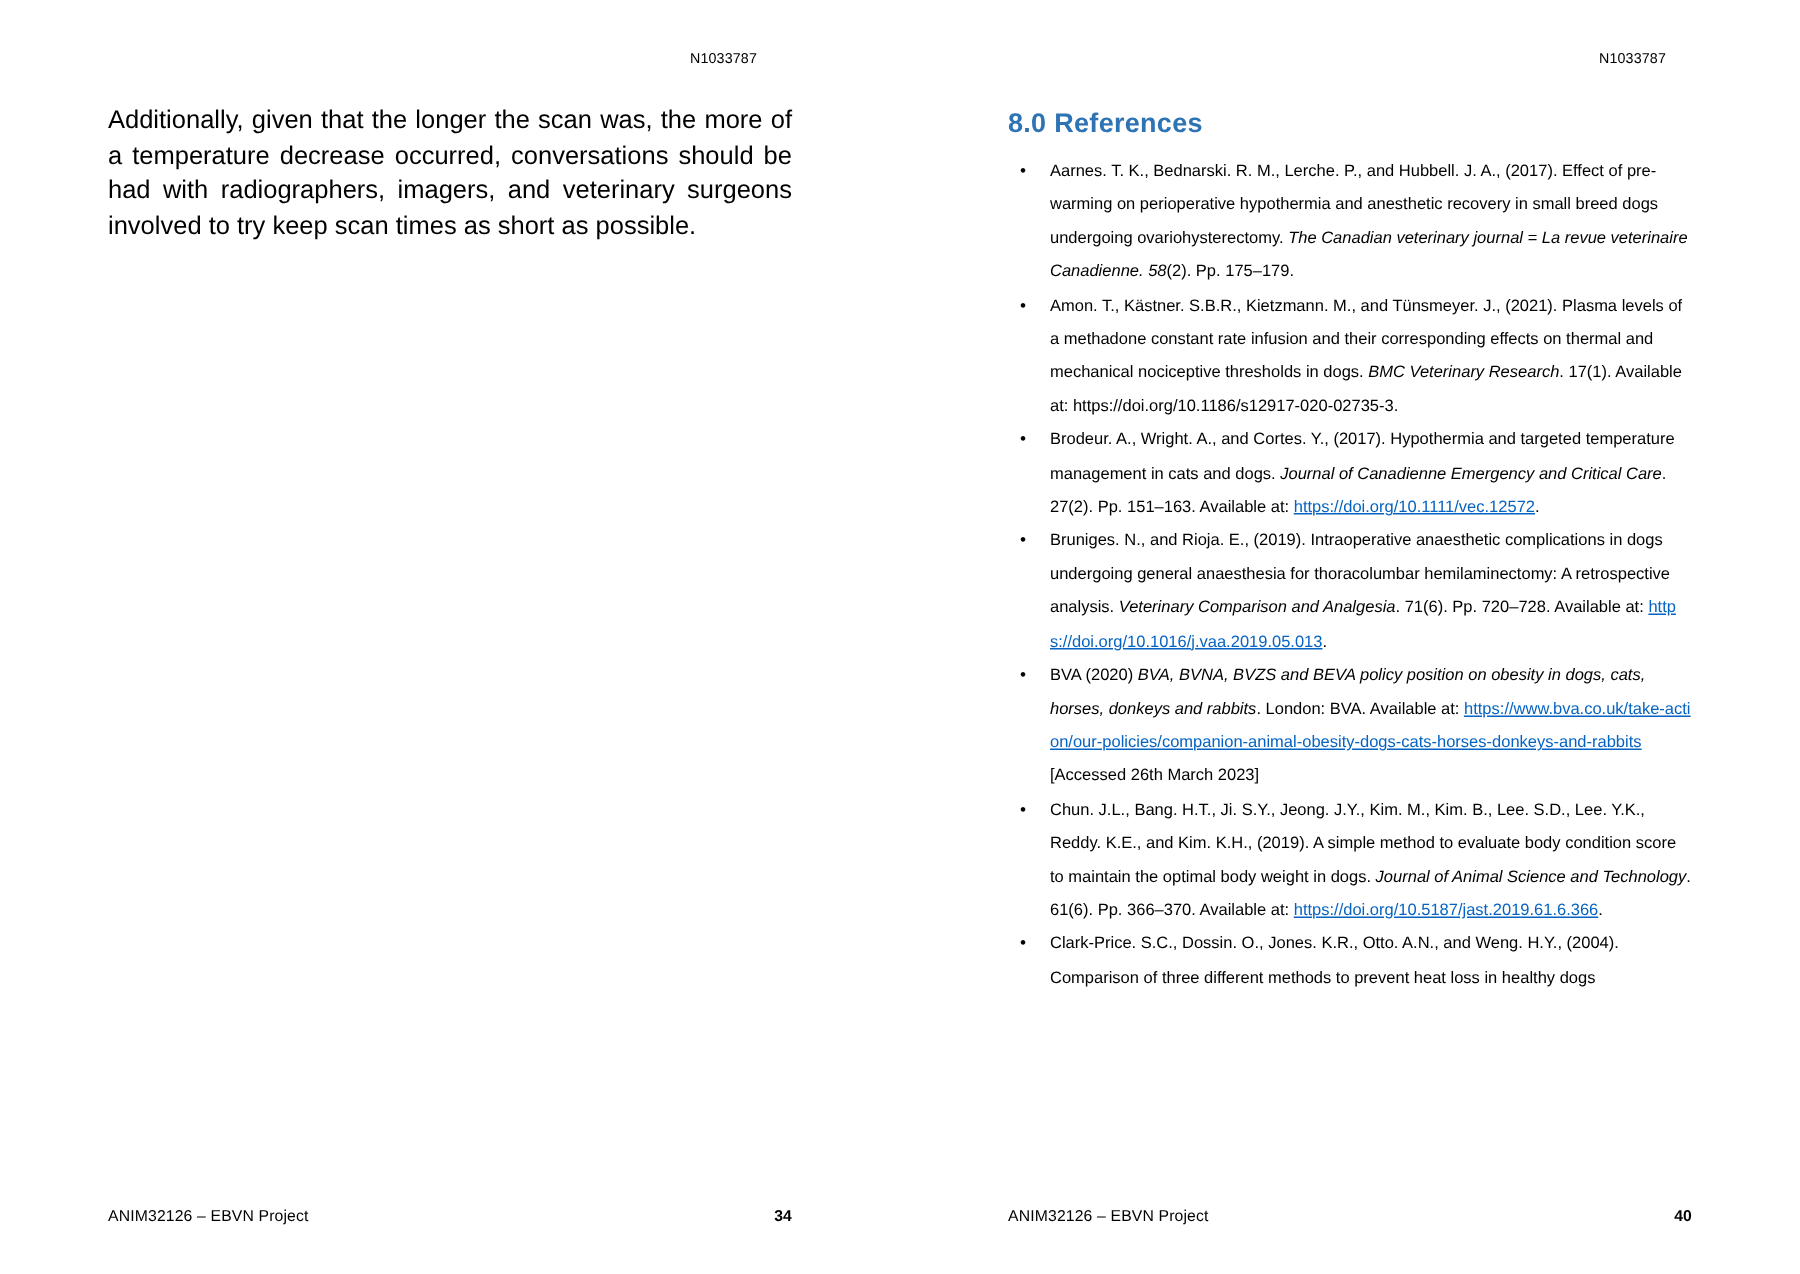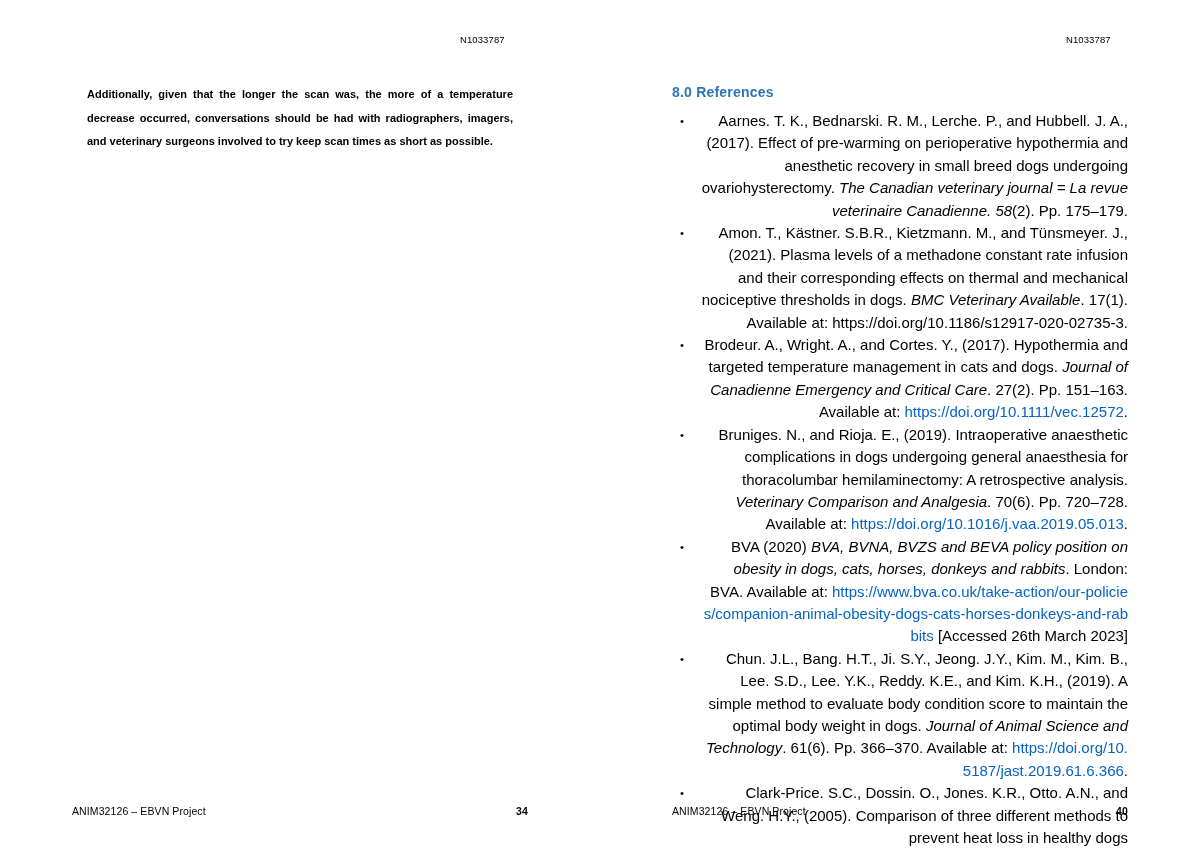--- a/index.html
+++ b/index.html
@@ -42,60 +42,60 @@
   .page-left .header-num { left: 460px; }
   .page-right .header-num { left: 466px; }
 
   .body-area {
     position: absolute;
     top: 68px;
     left: 72px;
     right: 72px;
   }
   p.para {
-    margin: 15px;
-    font-size: 11px;
+    margin: 0;
+    font-size: 17px;
     line-height: 23.5px;
     text-align: justify;
     color: #000;
-    font-weight: bold;
   }
   .sec-heading {
-    margin: 16px 0 10px 0;
-    font-size: 14px;
+    margin: 4px 0 10px 0;
+    font-size: 18px;
     font-weight: bold;
     color: #2E74B5;
     letter-spacing: 0.2px;
   }
   ul.refs {
     list-style: none;
     margin: 0;
     padding: 0;
   }
   ul.refs > li {
     position: relative;
     padding-left: 28px;
     margin-bottom: 0px;
-    font-size: 15px;
+    font-size: 11px;
     line-height: 22.4px;
     color: #000;
-    text-align: right;
+    text-align: left;
   }
   ul.refs > li::before {
     content: "\2022";
     position: absolute;
     left: 8px;
     top: 0;
     font-size: 11.5px;
     line-height: 22.4px;
     color: #000;
   }
   .it { font-style: italic; }
   .lnk {
     color: #0563C1;
+    text-decoration: underline;
     word-break: break-all;
   }
 
   .footer {
     position: absolute;
     bottom: 32px;
     left: 72px;
     right: 72px;
     display: flex;
     justify-content: space-between;
@@ -124,26 +124,26 @@
     </div>
   </div>
 
   <div class="page page-right">
     <div class="header-num">N1033787</div>
 
     <div class="body-area">
       <h2 class="sec-heading">8.0 References</h2>
       <ul class="refs" id="reference-list">
           <li><span>Aarnes. T. K., Bednarski. R. M., Lerche. P., and Hubbell. J. A., (2017). Effect of pre-warming on perioperative hypothermia and anesthetic recovery in small breed dogs undergoing ovariohysterectomy. </span><span class="it">The Canadian veterinary journal = La revue veterinaire Canadienne. 58</span><span>(2). Pp. 175–179.</span></li>
-          <li><span>Amon. T., Kästner. S.B.R., Kietzmann. M., and Tünsmeyer. J., (2021). Plasma levels of a methadone constant rate infusion and their corresponding effects on thermal and mechanical nociceptive thresholds in dogs. </span><span class="it">BMC Veterinary Available</span><span>. 17(1). Available at: https://doi.org/10.1186/s12917-020-02735-3.</span></li>
+          <li><span>Amon. T., Kästner. S.B.R., Kietzmann. M., and Tünsmeyer. J., (2021). Plasma levels of a methadone constant rate infusion and their corresponding effects on thermal and mechanical nociceptive thresholds in dogs. </span><span class="it">BMC Veterinary Research</span><span>. 17(1). Available at: https://doi.org/10.1186/s12917-020-02735-3.</span></li>
           <li><span>Brodeur. A., Wright. A., and Cortes. Y., (2017). Hypothermia and targeted temperature management in cats and dogs. </span><span class="it">Journal of Canadienne Emergency and Critical Care</span><span>. 27(2). Pp. 151–163. Available at: </span><span class="lnk">https://doi.org/10.1111/vec.12572</span><span>.</span></li>
-          <li><span>Bruniges. N., and Rioja. E., (2019). Intraoperative anaesthetic complications in dogs undergoing general anaesthesia for thoracolumbar hemilaminectomy: A retrospective analysis. </span><span class="it">Veterinary Comparison and Analgesia</span><span>. 70(6). Pp. 720–728. Available at: </span><span class="lnk">https://doi.org/10.1016/j.vaa.2019.05.013</span><span>.</span></li>
+          <li><span>Bruniges. N., and Rioja. E., (2019). Intraoperative anaesthetic complications in dogs undergoing general anaesthesia for thoracolumbar hemilaminectomy: A retrospective analysis. </span><span class="it">Veterinary Comparison and Analgesia</span><span>. 71(6). Pp. 720–728. Available at: </span><span class="lnk">https://doi.org/10.1016/j.vaa.2019.05.013</span><span>.</span></li>
           <li><span>BVA (2020) </span><span class="it">BVA, BVNA, BVZS and BEVA policy position on obesity in dogs, cats, horses, donkeys and rabbits</span><span>. London: BVA. Available at: </span><span class="lnk">https://www.bva.co.uk/take-action/our-policies/companion-animal-obesity-dogs-cats-horses-donkeys-and-rabbits</span><span> [Accessed 26th March 2023]</span></li>
           <li><span>Chun. J.L., Bang. H.T., Ji. S.Y., Jeong. J.Y., Kim. M., Kim. B., Lee. S.D., Lee. Y.K., Reddy. K.E., and Kim. K.H., (2019). A simple method to evaluate body condition score to maintain the optimal body weight in dogs. </span><span class="it">Journal of Animal Science and Technology</span><span>. 61(6). Pp. 366–370. Available at: </span><span class="lnk">https://doi.org/10.5187/jast.2019.61.6.366</span><span>.</span></li>
-          <li><span>Clark-Price. S.C., Dossin. O., Jones. K.R., Otto. A.N., and Weng. H.Y., (2005). Comparison of three different methods to prevent heat loss in healthy dogs</span></li>
+          <li><span>Clark-Price. S.C., Dossin. O., Jones. K.R., Otto. A.N., and Weng. H.Y., (2004). Comparison of three different methods to prevent heat loss in healthy dogs</span></li>
         </ul>
     </div>
 
     <div class="footer">
       <span class="f-left">ANIM32126 – EBVN Project</span>
       <span class="f-right">40</span>
     </div>
   </div>
 
 </div>

